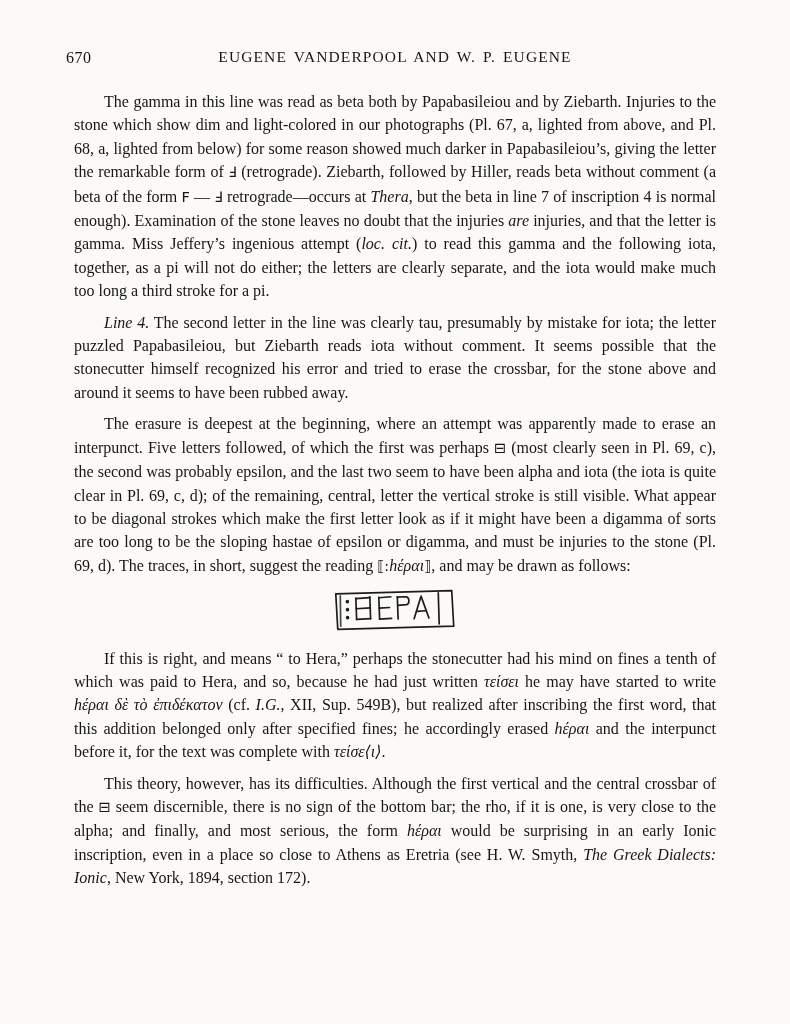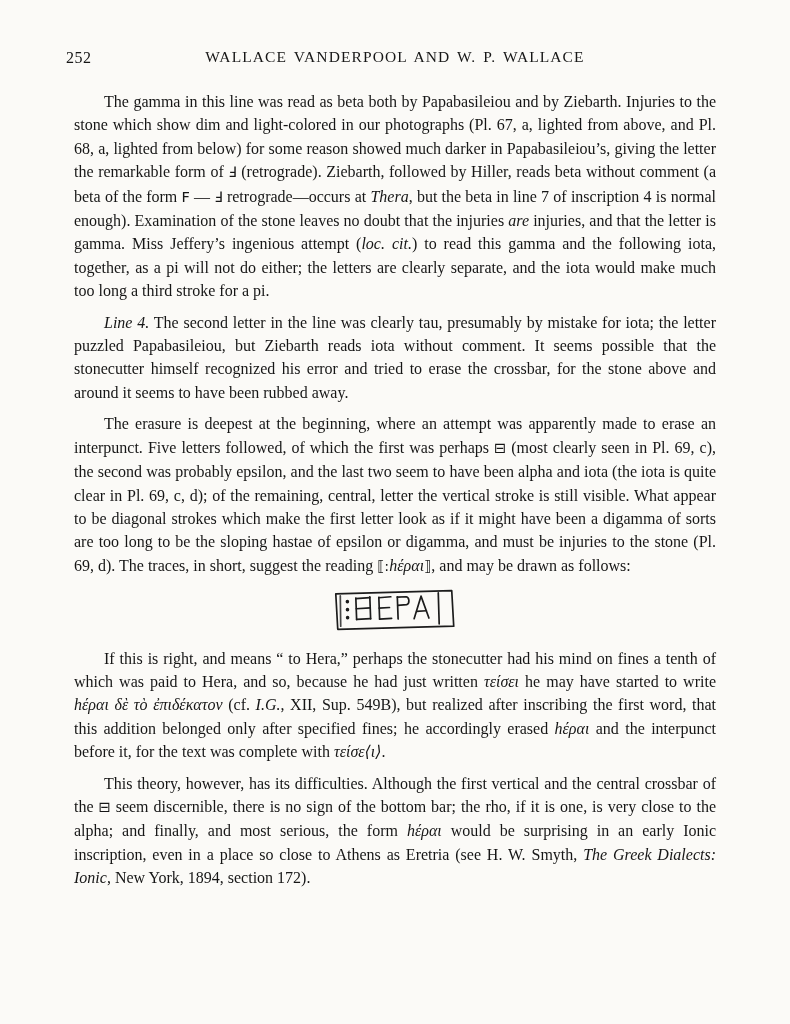--- a/index.html
+++ b/index.html
@@ -62,22 +62,22 @@
     display: inline-block;
     transform: rotate(-0.8deg);
   }
 </style>
 </head>
 <body>
 
 <div class="page">
 
   <div class="header">
-    <span class="page-number">252</span>
-    <span class="running-header">WALLACE VANDERPOOL AND W. P. WALLACE</span>
+    <span class="page-number">670</span>
+    <span class="running-header">EUGENE VANDERPOOL AND W. P. EUGENE</span>
   </div>
 
   <main class="body-text">
 
     <div>
         <p class="para"><span class="n">The gamma in this line was read as beta both by Papabasileiou and by Ziebarth. Injuries to the stone which show dim and light-colored in our photographs (Pl. 67, a, lighted from above, and Pl. 68, a, lighted from below) for some reason showed much darker in Papabasileiou’s, giving the letter the remarkable form of </span><span class="g">Ⅎ</span><span class="n"> (retrograde). Ziebarth, followed by Hiller, reads beta without comment (a beta of the form </span><span class="g">Ϝ</span><span class="n"> — </span><span class="g">Ⅎ</span><span class="n"> retrograde—occurs at </span><span class="i">Thera</span><span class="n">, but the beta in line 7 of inscription 4 is normal enough). Examination of the stone leaves no doubt that the injuries </span><span class="i">are</span><span class="n"> injuries, and that the letter is gamma. Miss Jeffery’s ingenious attempt (</span><span class="i">loc. cit.</span><span class="n">) to read this gamma and the following iota, together, as a pi will not do either; the letters are clearly separate, and the iota would make much too long a third stroke for a pi.</span></p>
         <p class="para"><span class="i">Line 4.</span><span class="n"> The second letter in the line was clearly tau, presumably by mistake for iota; the letter puzzled Papabasileiou, but Ziebarth reads iota without comment. It seems possible that the stonecutter himself recognized his error and tried to erase the crossbar, for the stone above and around it seems to have been rubbed away.</span></p>
         <p class="para"><span class="n">The erasure is deepest at the beginning, where an attempt was apparently made to erase an interpunct. Five letters followed, of which the first was perhaps </span><span class="g">⊟</span><span class="n"> (most clearly seen in Pl. 69, c), the second was probably epsilon, and the last two seem to have been alpha and iota (the iota is quite clear in Pl. 69, c, d); of the remaining, central, letter the vertical stroke is still visible. What appear to be diagonal strokes which make the first letter look as if it might have been a digamma of sorts are too long to be the sloping hastae of epsilon or digamma, and must be injuries to the stone (Pl. 69, d). The traces, in short, suggest the reading </span><span class="g">⟦:</span><span class="i">hέραι</span><span class="g">⟧</span><span class="n">, and may be drawn as follows:</span></p>
       </div>
 

